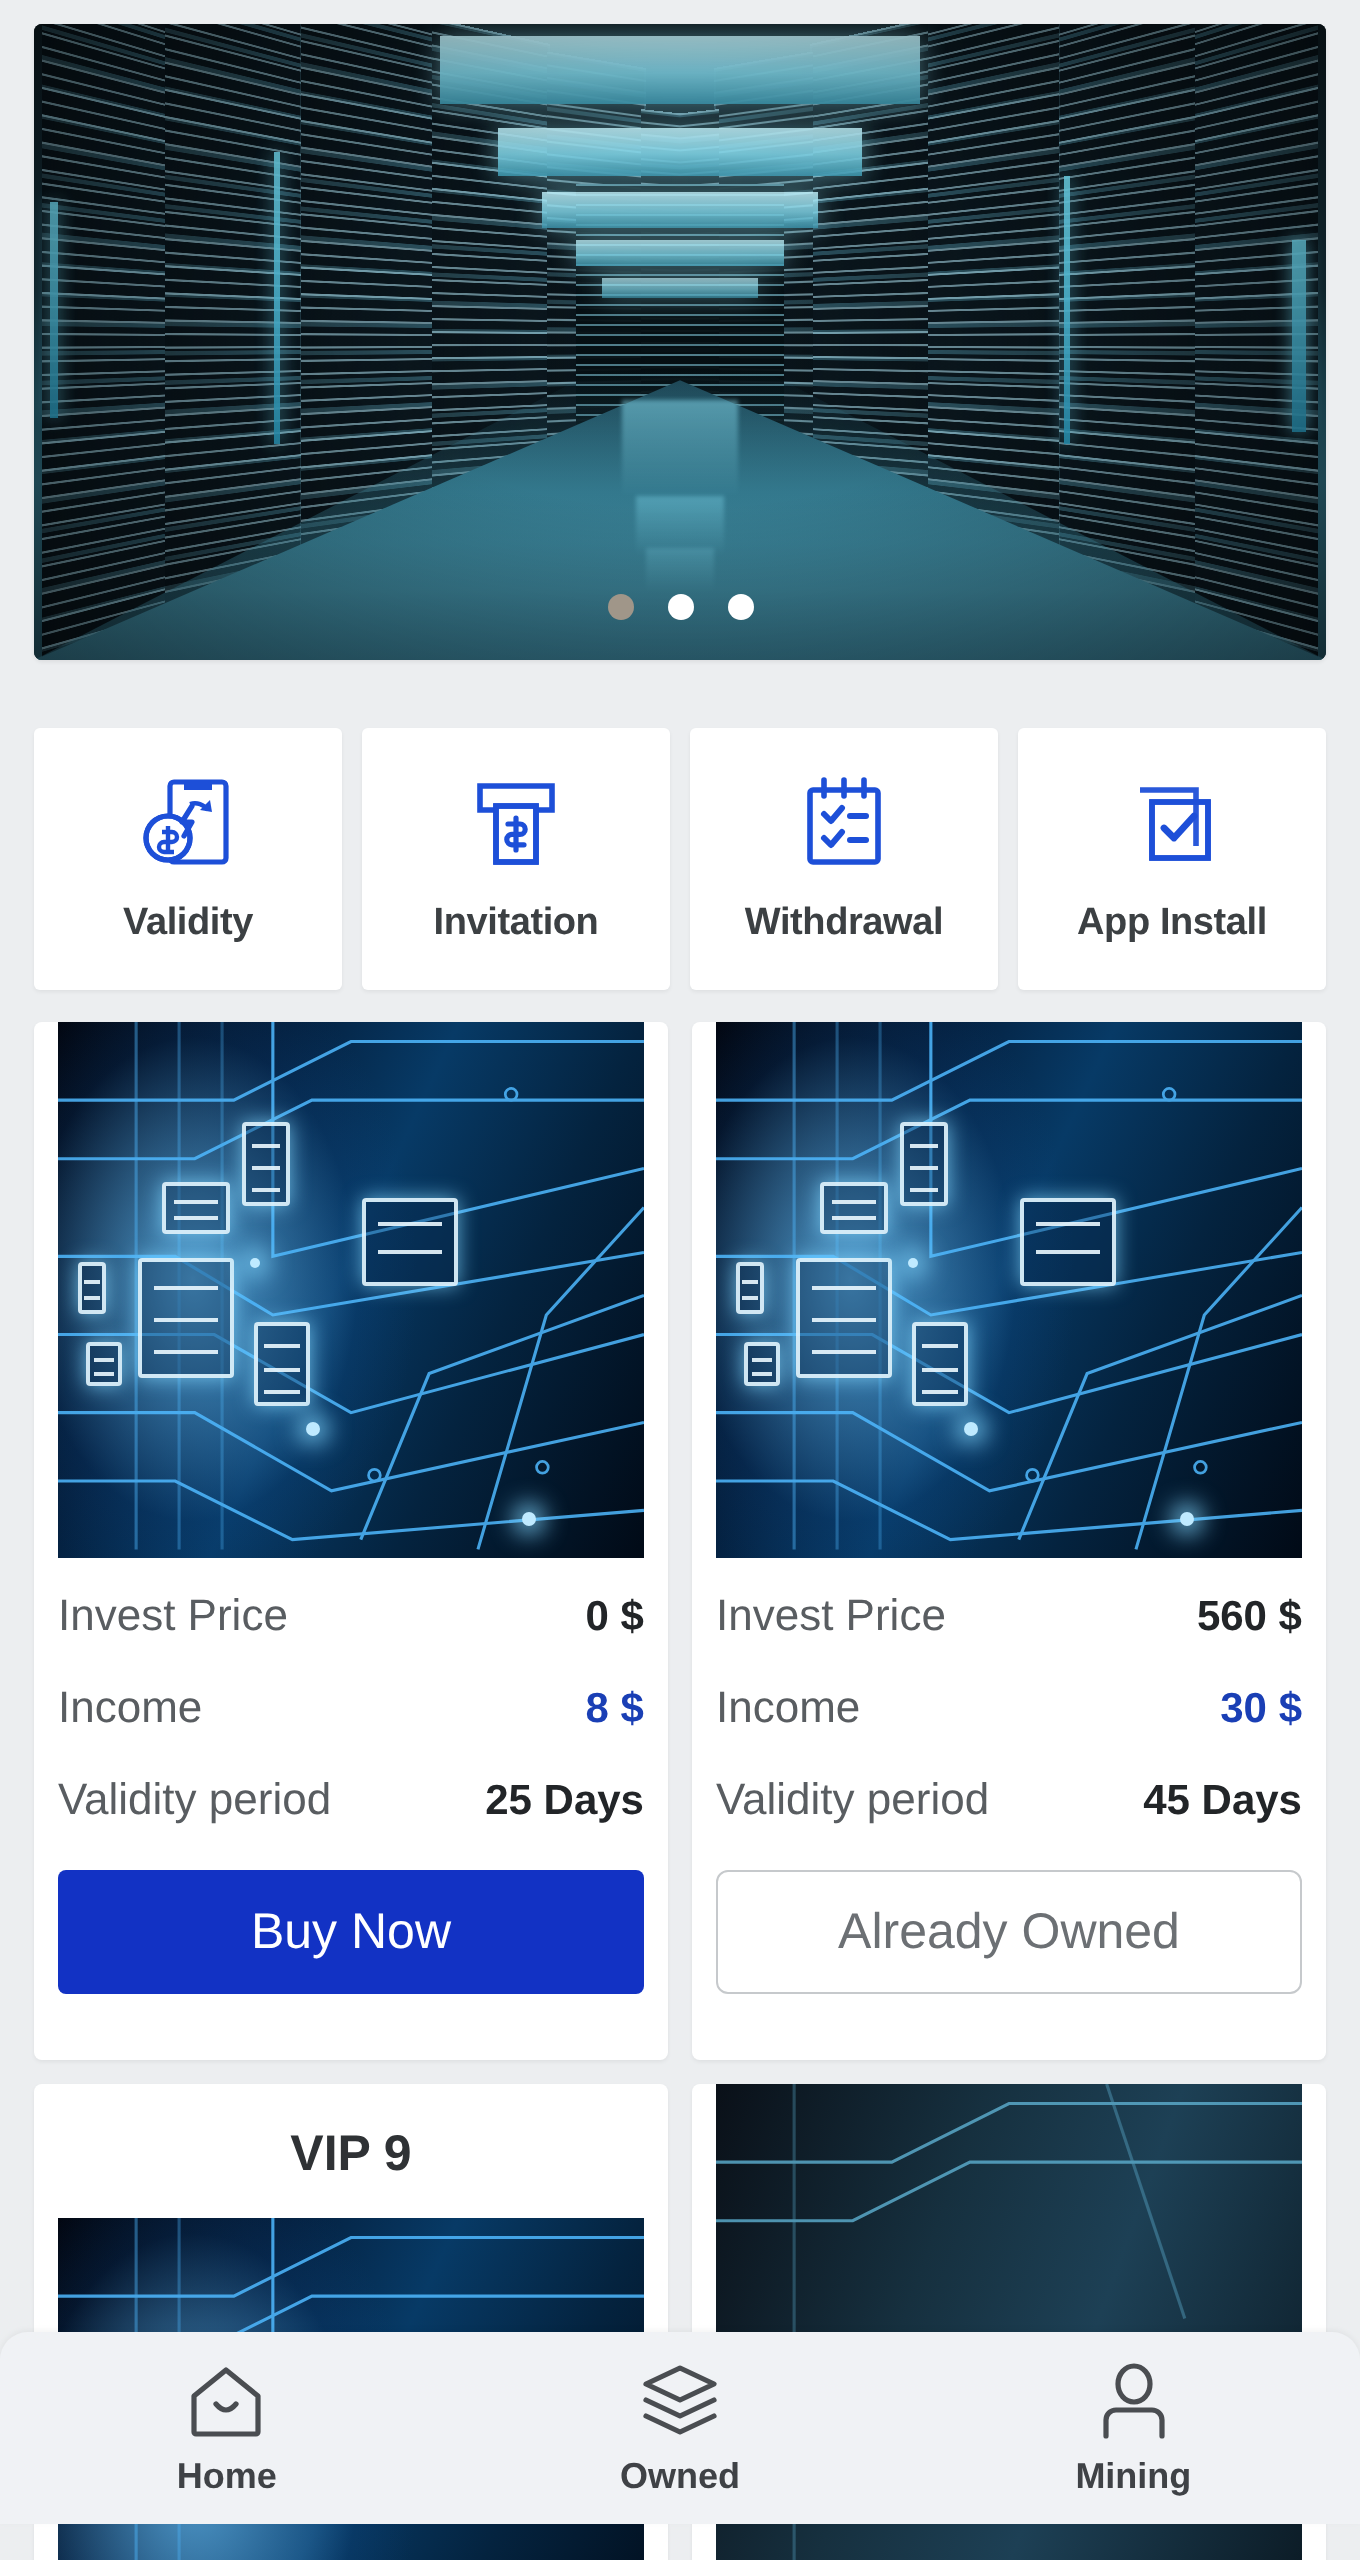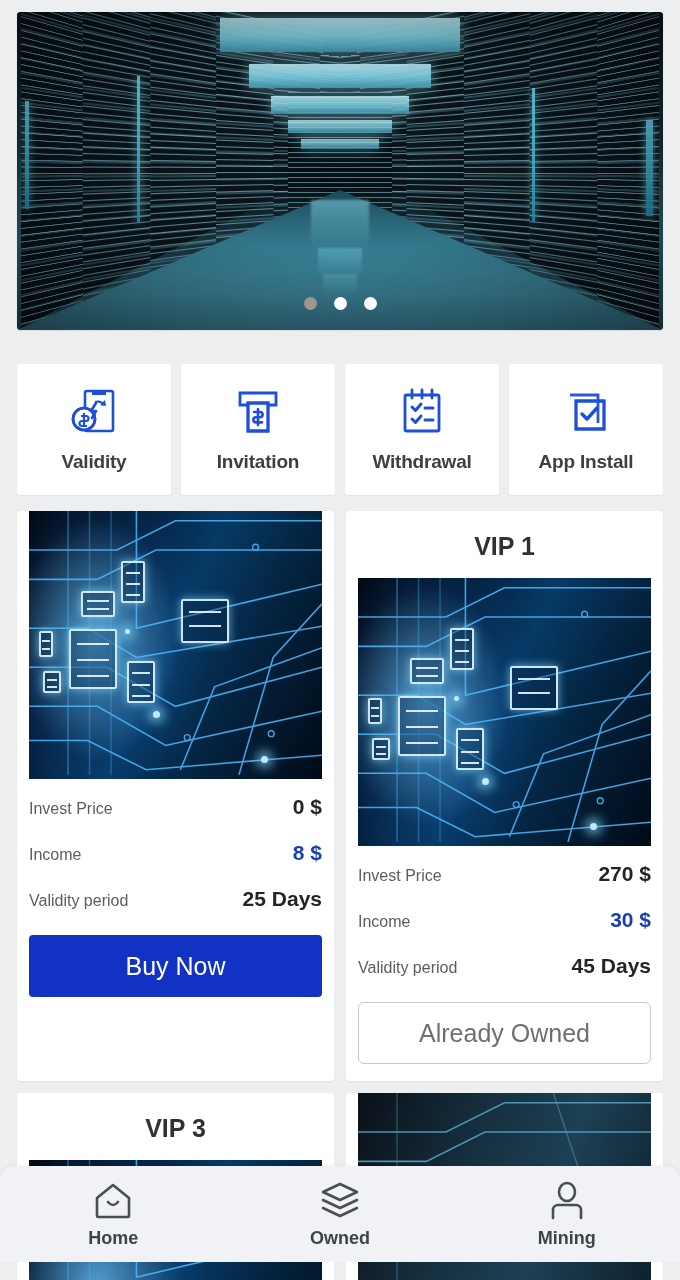--- a/index.html
+++ b/index.html
@@ -180,25 +180,25 @@
   .cb-spark {
     position: absolute; width: 7px; height: 7px; border-radius: 50%;
     background: #bfeaff; box-shadow: 0 0 12px 4px rgba(130,215,255,.9);
   }
   .vip-rows { padding: 0 12px; }
   .vip-row {
     display: flex; align-items: baseline; justify-content: space-between;
     padding: 16px 0 0;
     min-height: 46px;
   }
-  .vip-row .k { font-size: 16px; color: #595d61; text-align: right; }
+  .vip-row .k { font-size: 22px; color: #595d61; text-align: right; }
   .vip-row .v { font-size: 21px; font-weight: bold; color: #222528; white-space: nowrap; }
   .vip-row .v.accent { color: #1a3fb5; }
   .vip-btn {
-    margin: 18px 12px 1px;
+    margin: 18px 12px 17px;
     height: 62px;
     display: flex; align-items: center; justify-content: center;
     font-size: 25px;
     border-radius: 4px;
   }
   .vip-btn.buy { background: #1232c4; color: #fff; }
   .vip-btn.owned {
     background: #fff; color: #6c7074;
     border: 1px solid #c6c9cc; border-radius: 6px;
   }
@@ -397,21 +397,20 @@
         </div>
         <div class="vip-row">
           <span class="k">Validity period</span>
           <span class="v">25 Days</span>
         </div>
       </div>
       <div class="vip-btn buy">Buy Now</div>
     </div>
 
     <div class="vip-card">
-      <div class="vip-title">VIP 1</div>
       <div class="vip-img">
         <div class="cb-bg"></div>
         <svg class="cb-traces" viewBox="0 0 300 270" fill="none" stroke="#4fb9ff" stroke-width="1.6" preserveAspectRatio="none">
           <path d="M0 40 L90 40 L150 10 L300 10"></path>
           <path d="M0 70 L70 70 L130 40 L300 40"></path>
           <path d="M110 0 L110 120 L300 75"></path>
           <path d="M0 120 L60 120 L110 150 L300 118"></path>
           <path d="M0 160 L80 160 L150 200 L300 160"></path>
           <path d="M0 200 L70 200 L140 240 L300 205"></path>
           <path d="M0 235 L60 235 L120 265 L300 250"></path>
@@ -455,36 +454,36 @@
             <i style="top:21px"></i>
             <i style="top:32px"></i>
           </div>
         <div class="cb-spark" style="left:124px; top:200px;"></div>
         <div class="cb-spark" style="left:232px; top:245px;"></div>
         <div class="cb-spark" style="left:96px;  top:118px; width:5px; height:5px;"></div>
       </div>
       <div class="vip-rows">
         <div class="vip-row">
           <span class="k">Invest Price</span>
-          <span class="v">270 $</span>
+          <span class="v">560 $</span>
         </div>
         <div class="vip-row">
           <span class="k">Income</span>
           <span class="v accent">30 $</span>
         </div>
         <div class="vip-row">
           <span class="k">Validity period</span>
           <span class="v">45 Days</span>
         </div>
       </div>
       <div class="vip-btn owned">Already Owned</div>
     </div>
 
     <div class="vip-card">
-      <div class="vip-title">VIP 3</div>
+      <div class="vip-title">VIP 9</div>
       <div class="vip-img">
         <div class="cb-bg"></div>
         <svg class="cb-traces" viewBox="0 0 300 270" fill="none" stroke="#4fb9ff" stroke-width="1.6" preserveAspectRatio="none">
           <path d="M0 40 L90 40 L150 10 L300 10"></path>
           <path d="M0 70 L70 70 L130 40 L300 40"></path>
           <path d="M110 0 L110 120 L300 75"></path>
           <path d="M40 0 L40 270" stroke-opacity=".5"></path>
           <path d="M62 0 L62 270" stroke-opacity=".4"></path>
         </svg>
       </div>

